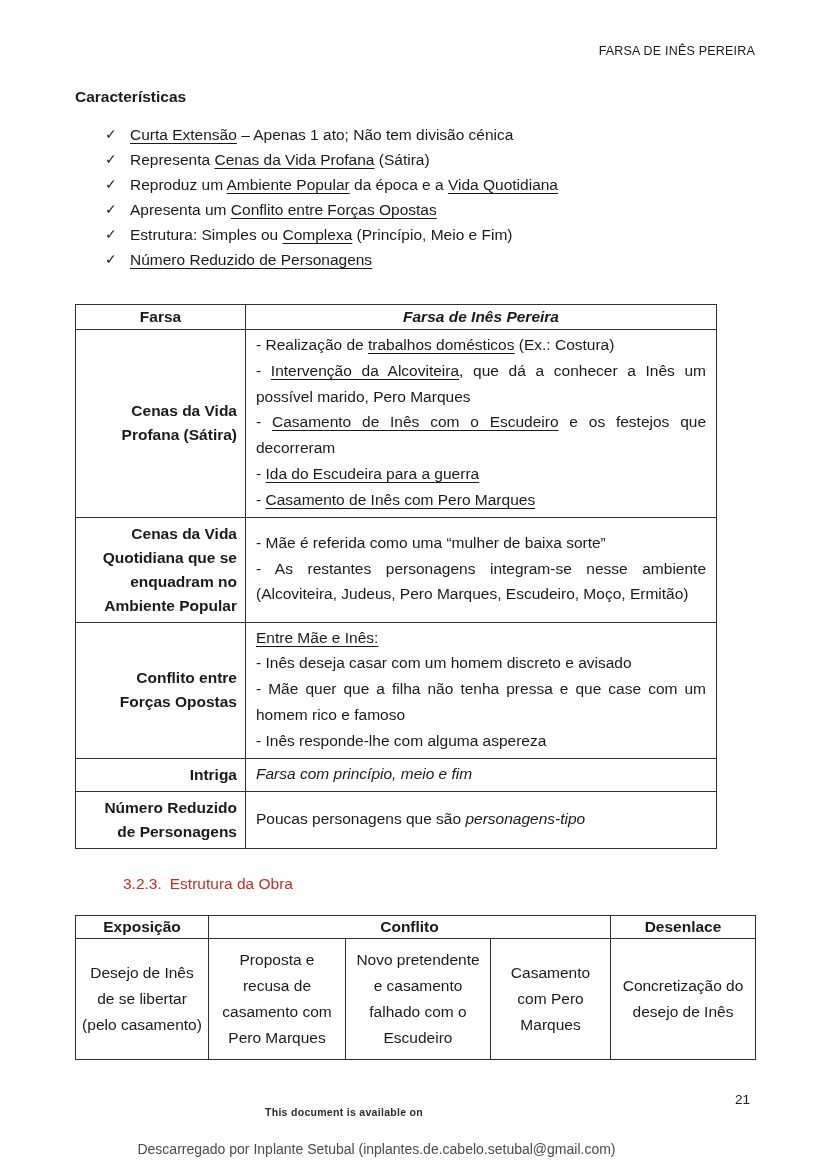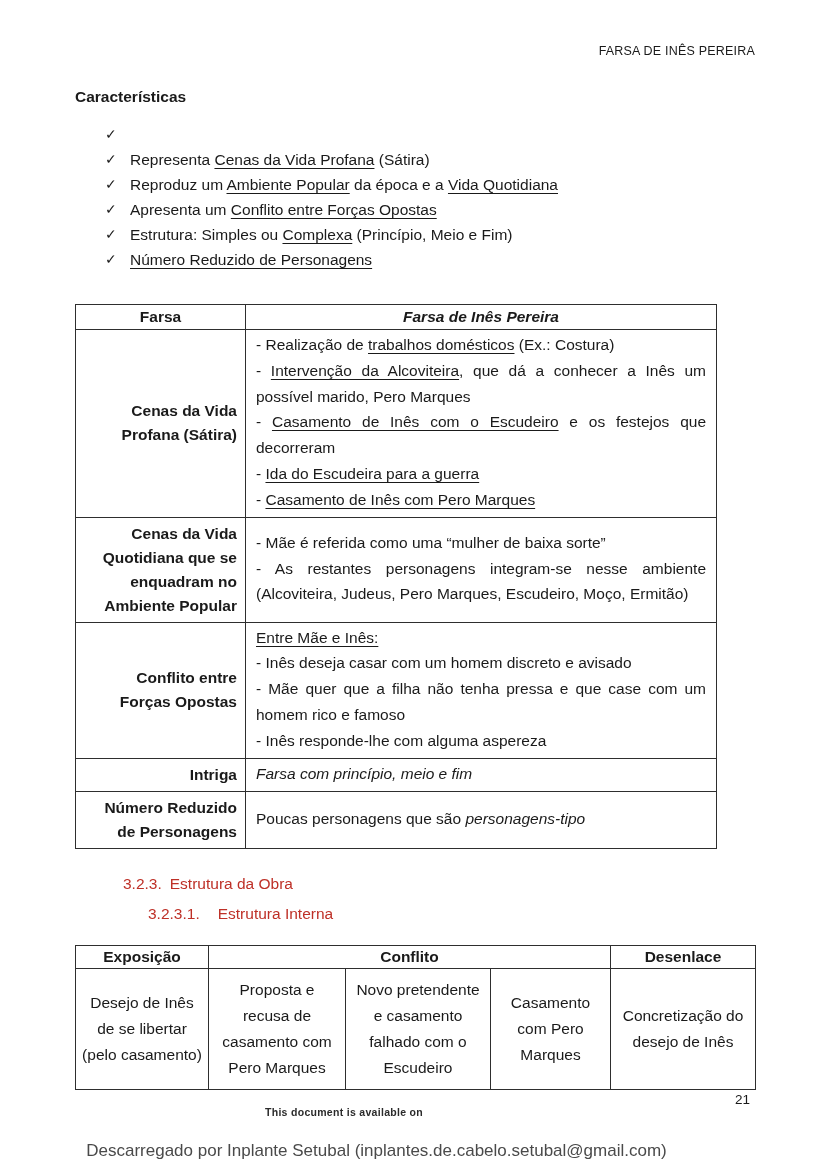--- a/index.html
+++ b/index.html
@@ -49,34 +49,35 @@
   .structure-table th{padding:2px 4px;font-size:15.5px;}
   .structure-table td{padding:8px 6px;text-align:center;line-height:26px;}
 
   
   .page-number{position:absolute;top:1092px;right:78px;font-size:13.5px;}
   .footer-line{position:absolute;top:1106px;left:0;width:688px;display:flex;justify-content:center;align-items:center;gap:12px;}
   .available-text{font-size:10.5px;font-weight:bold;color:#2b2b2b;letter-spacing:.3px;}
   .brand{display:flex;align-items:center;gap:6px;text-decoration:none;color:#111;}
   .brand-icon{width:29px;height:29px;display:block;}
   .brand-word{font-family:"DejaVu Sans", sans-serif;font-weight:800;font-size:25px;letter-spacing:-.5px;color:#111;}
-  .download-note{position:absolute;top:1141px;left:0;width:753px;text-align:center;font-size:17px;color:var(--muted);}
+  .download-note{position:absolute;top:1141px;left:0;width:753px;text-align:center;font-size:14px;color:var(--muted);}
 </style>
 </head>
 <body>
 
 <div class="page">
 
   <div class="doc-header">FARSA DE INÊS PEREIRA</div>
 
   <h1 class="doc-title">Características</h1>
 
   <div class="checklist">
       <div class="check-item">
         <span class="check-icon">✓</span>
+        <span><span class="u">Curta Extensão</span><span> – Apenas 1 ato; Não tem divisão cénica</span></span>
       </div>
       <div class="check-item">
         <span class="check-icon">✓</span>
         <span><span>Representa </span><span class="u">Cenas da Vida Profana</span><span> (Sátira)</span></span>
       </div>
       <div class="check-item">
         <span class="check-icon">✓</span>
         <span><span>Reproduz um </span><span class="u">Ambiente Popular</span><span> da época e a </span><span class="u">Vida Quotidiana</span></span>
       </div>
       <div class="check-item">
@@ -137,21 +138,20 @@
           <td class="row-label">Número Reduzido de Personagens</td>
           <td class="row-value">
             <p><span>Poucas personagens que são </span><span class="i">personagens-tipo</span></p>
           </td>
         </tr>
       </tbody>
   </table>
 
   <div class="sections">
     <p class="section-1"><span class="section-num">3.2.3.</span><span>Estrutura da Obra</span></p>
-    <p class="section-2"><span class="section-num">3.2.3.1.</span><span>Estrutura Interna</span></p>
   </div>
 
   <table class="structure-table">
     <colgroup>
       <col style="width:133px">
         <col style="width:137px">
         <col style="width:145px">
         <col style="width:120px">
         <col style="width:145px">
     </colgroup>

